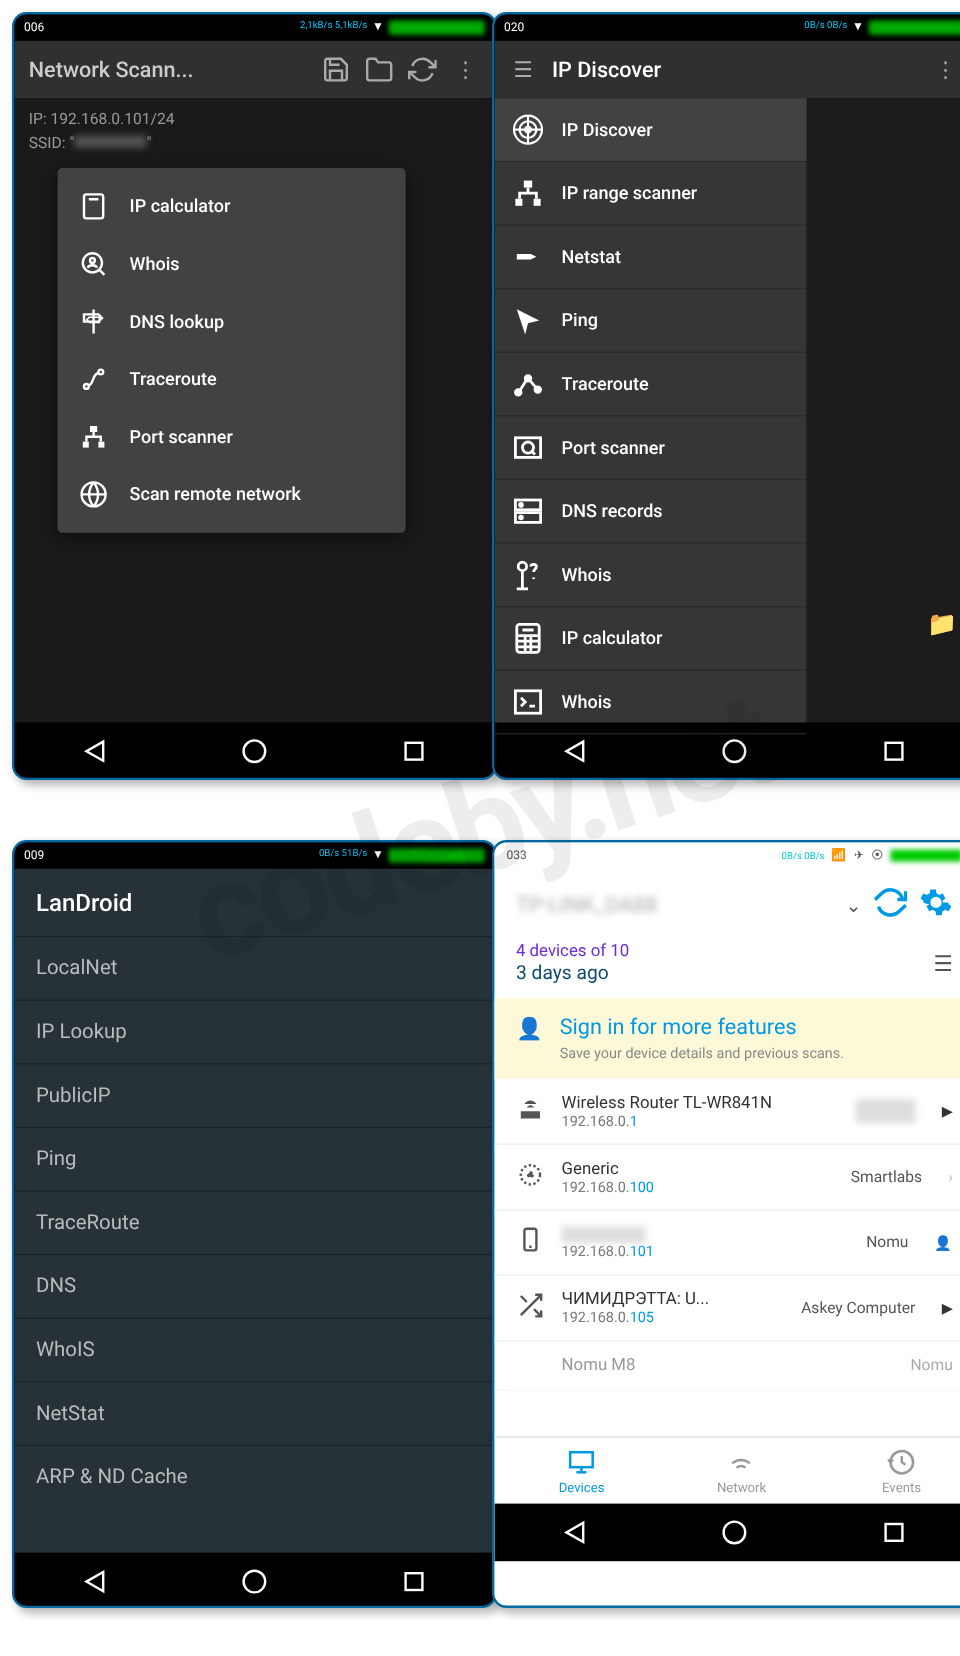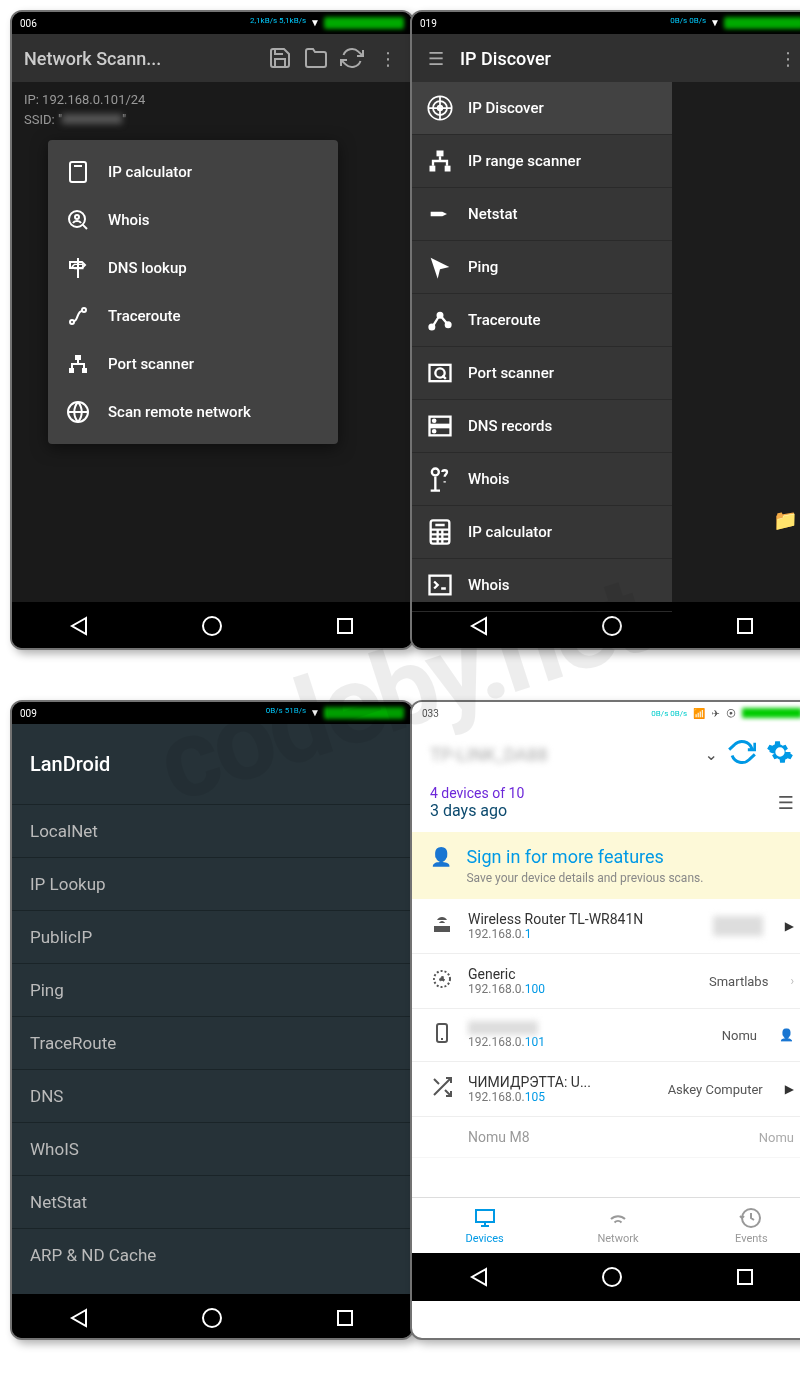--- a/index.html
+++ b/index.html
@@ -1,17 +1,17 @@
 <!DOCTYPE html>
 <html><head>
 <meta charset="utf-8">
 <style>
 * { margin: 0; padding: 0; box-sizing: border-box; font-family: -apple-system, Roboto, sans-serif; }
 body { background: #fff; width: 800px; height: 1380px; position: relative; }
-.phone { position: absolute; width: 404px; height: 640px; border: 2px solid #737373; border-radius: 12px; overflow: hidden; background: #000; box-shadow: 4px 4px 8px rgba(0,0,0,0.3); }
+.phone { position: absolute; width: 404px; height: 640px; border: 2px solid #0369a1; border-radius: 12px; overflow: hidden; background: #000; box-shadow: 4px 4px 8px rgba(0,0,0,0.3); }
 .phone.tl { left: 10px; top: 10px; }
 .phone.tr { left: 410px; top: 10px; }
 .phone.bl { left: 10px; top: 700px; }
 .phone.br { left: 410px; top: 700px; background: #fff; }
 
 .statusbar { height: 22px; background: #000; display: flex; justify-content: space-between; align-items: center; padding: 0 8px; font-size: 10px; color: #fff; }
 .statusbar .left { color: #fff; }
 .statusbar .right { display: flex; gap: 4px; align-items: flex-start; }
 .statusbar .net { color: #0cf; font-size: 8px; line-height: 1; }
 .statusbar .green { background: #0a0; width: 80px; height: 12px; border-radius: 2px; filter: blur(2px); }
@@ -30,21 +30,21 @@
 
 .navbar { height: 48px; background: #000; display: flex; justify-content: space-around; align-items: center; color: #fff; }
 .navbar .nbtn { width: 24px; height: 24px; }
 
 .drawer { position: absolute; left: 0; top: 70px; width: 260px; background: #363636; height: 520px; }
 .drawer-item { display: flex; align-items: center; padding: 12px 14px; color: #fff; font-size: 15px; font-weight: 500; gap: 14px; border-bottom: 1px solid #2a2a2a; }
 .drawer-item .dicon { width: 28px; height: 28px; display: flex; align-items: center; justify-content: center; }
 .drawer-behind { position: absolute; right: 14px; bottom: 70px; color: #444; font-size: 20px; }
 
 .list3 { background: #263238; height: 570px; }
-.list3-header { padding: 28px 18px; color: #fff; font-size: 20px; font-weight: 500; }
+.list3-header { padding: 16px 18px; color: #fff; font-size: 20px; font-weight: 500; }
 .list3-item { padding: 16px 18px; color: #bbb; font-size: 17px; border-top: 1px solid #1a2428; }
 
 .br-status { height: 22px; background: #fff; display: flex; justify-content: space-between; align-items: center; padding: 0 10px; font-size: 10px; color: #555; }
 .br-header { padding: 14px 18px; display: flex; align-items: center; gap: 10px; }
 .br-header .hname { flex: 1; color: #aaa; font-size: 18px; filter: blur(3px); }
 .br-header .hicon { color: #0099e5; font-size: 20px; width: 28px; text-align: center; }
 .br-sub { padding: 0 18px 12px; display: flex; justify-content: space-between; align-items: center; }
 .br-sub .stxt { color: #6d28d9; font-size: 14px; }
 .br-sub .sago { color: #0c4a6e; font-size: 16px; }
 .br-banner { background: #fdf9d8; padding: 14px 18px; display: flex; gap: 14px; }
@@ -189,21 +189,21 @@
           <circle cx="12" cy="12" r="9"></circle>
         </svg></span>
     <span class="nbtn"><svg viewBox="0 0 24 24" fill="none" stroke="#fff" stroke-width="2">
           <rect x="5" y="5" width="14" height="14"></rect>
         </svg></span>
   </div>
 </div>
 
 <div class="phone tr">
   <div class="statusbar">
-    <span class="left">019</span>
+    <span class="left">020</span>
     <div class="right">
       <span class="net">0B/s
 0B/s</span>
       <span>▼</span>
       <span class="green"></span>
     </div>
   </div>
   <div class="actionbar">
     <span class="aicon">☰</span>
     <span class="title" style="color:#fff">IP Discover</span>

